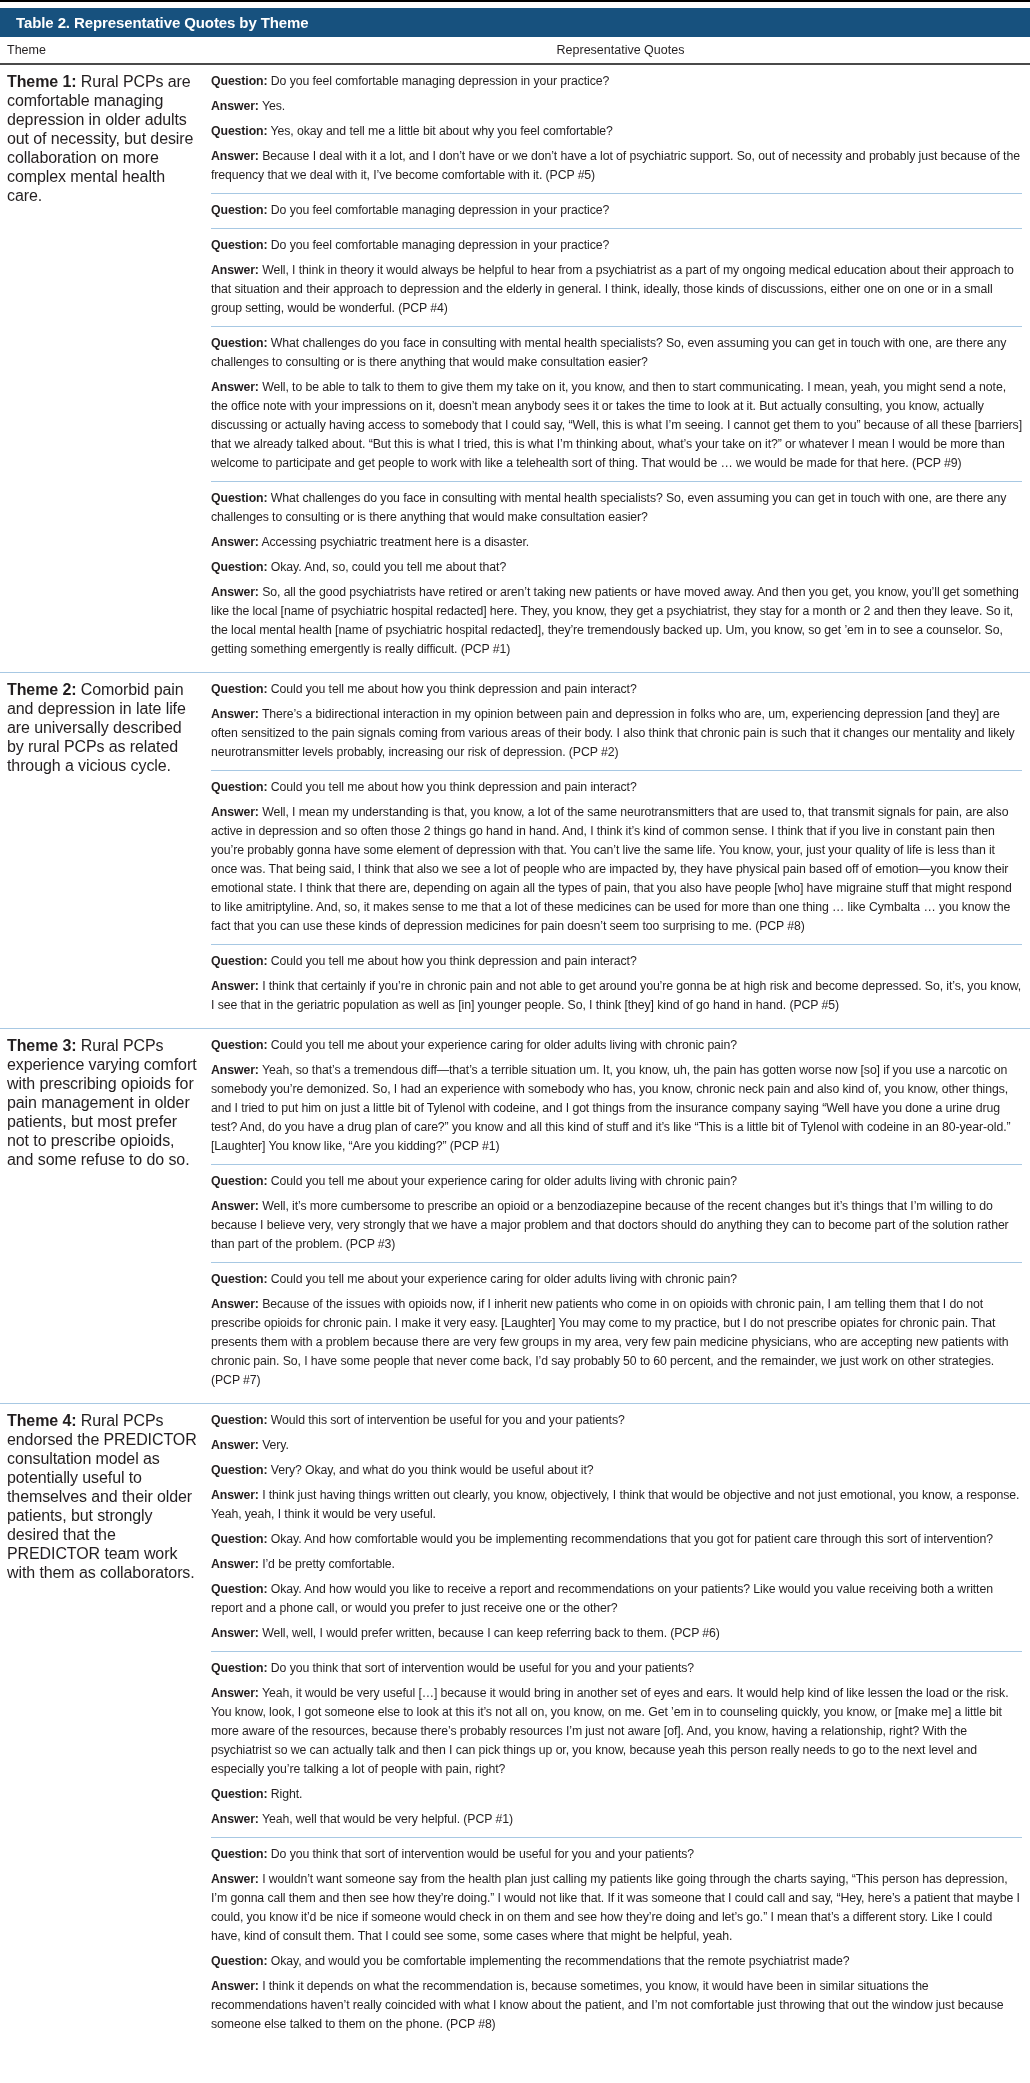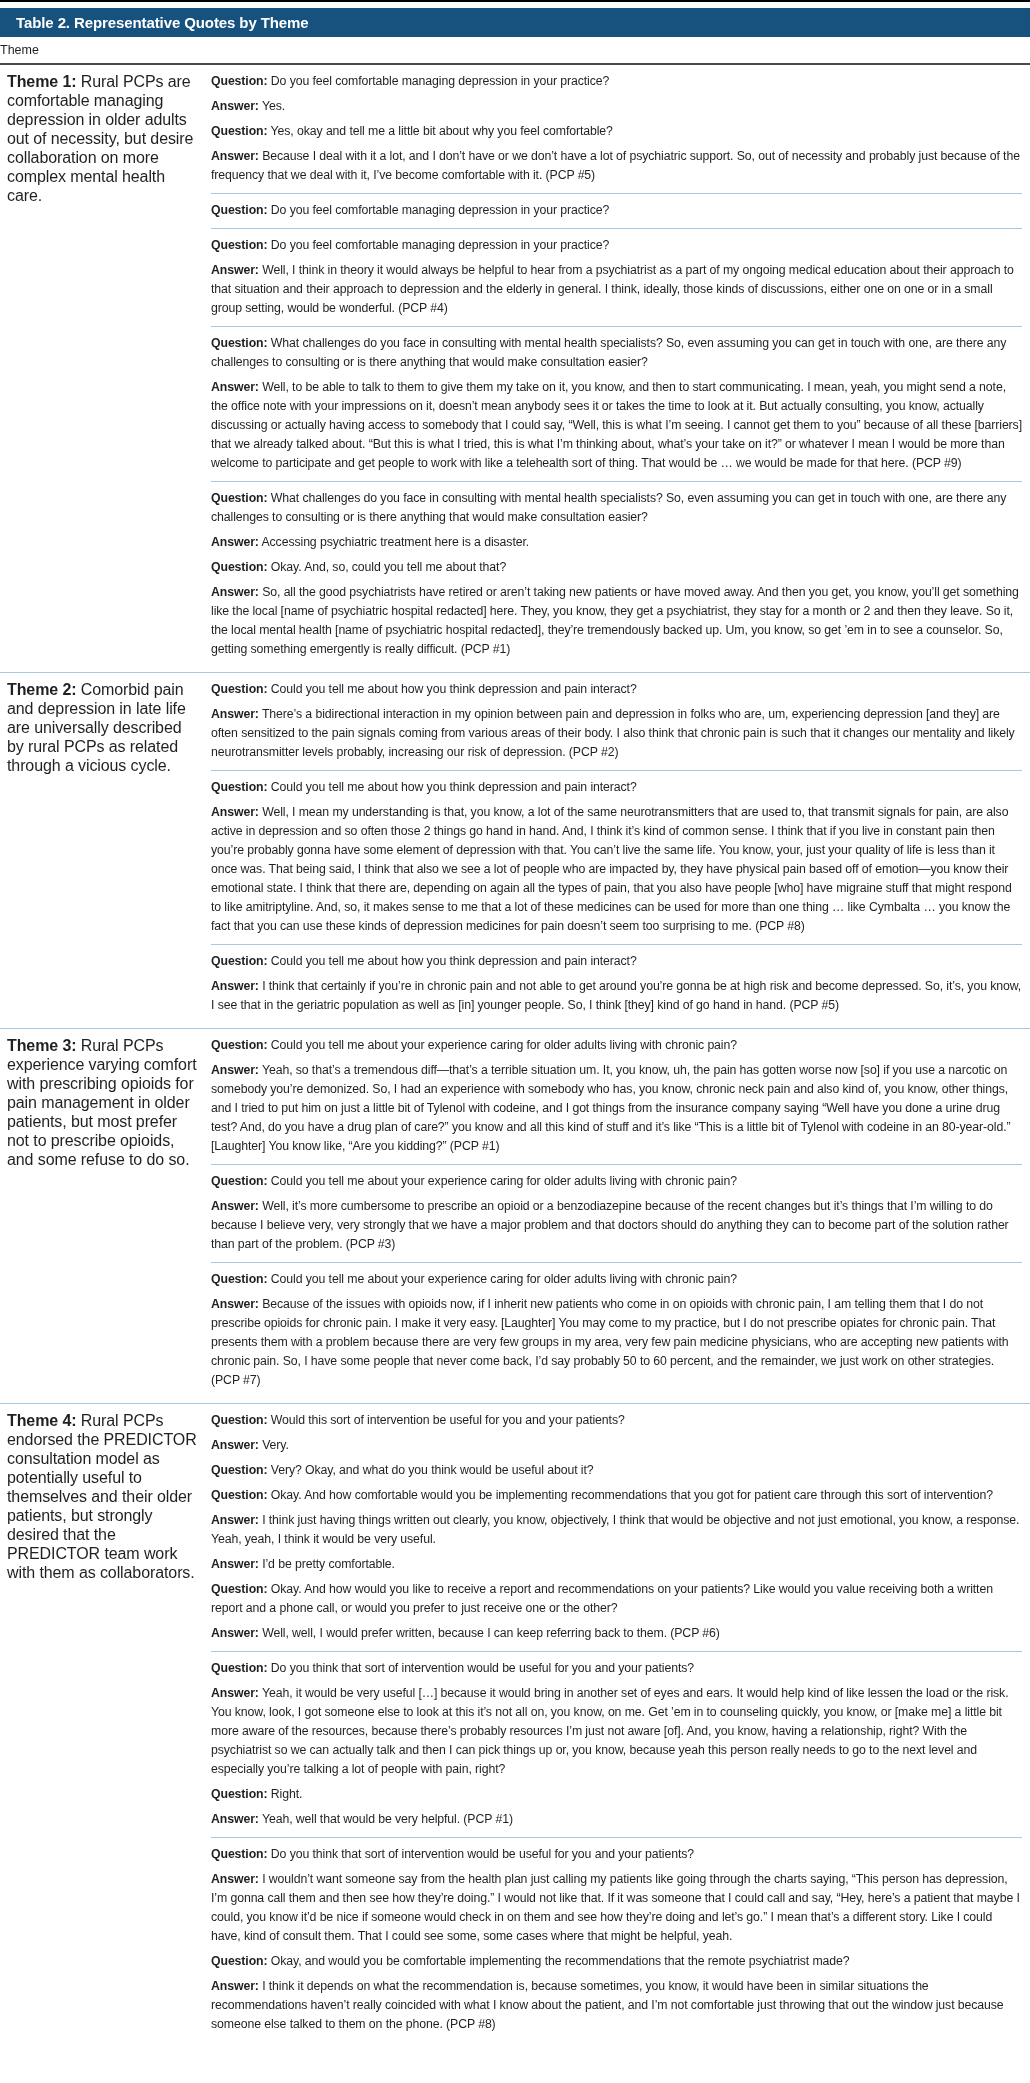--- a/index.html
+++ b/index.html
@@ -15,21 +15,21 @@
     background:#17517e;color:#fff;font-weight:bold;
     font-size:15px;line-height:15px;padding:7px 8px 7px 16px;
     letter-spacing:-0.1px;
   }
   .col-head{
     display:flex;align-items:flex-end;
     font-size:12.5px;line-height:15px;
     padding:6px 0 5px 0;
     border-bottom:2.5px solid #4a4a4a;
   }
-  .col-head .c1{width:211px;box-sizing:border-box;padding-left:0;}
+  .col-head .c1{width:211px;box-sizing:border-box;padding-left:7px;}
   .col-head .c2{flex:1;text-align:center;}
   .trow{display:flex;}
   .trow + .trow{border-top:1.5px solid #a7c8e3;}
   .tcol{
     width:211px;box-sizing:border-box;flex:none;
     padding:7px 12px 6px 7px;
     font-size:16px;line-height:19px;letter-spacing:-0.1px;
   }
   .tcol p{margin:0;}
   .qcol{flex:1;box-sizing:border-box;padding:0 8px 5px 0;}
@@ -41,20 +41,21 @@
 </head>
 <body>
 
 <div class="page">
   <div class="top-rule"></div>
   <div class="title-bar">
     <span>Table 2. Representative Quotes by Theme</span>
   </div>
   <div class="col-head">
     <div class="c1">Theme</div>
+    <div class="c2">Representative Quotes</div>
   </div>
   <div id="tbody">
       <div class="trow">
         <div class="tcol">
           <p><b>Theme 1:</b><span> Rural PCPs are comfortable managing depression in older adults out of necessity, but desire collaboration on more complex mental health care.</span></p>
         </div>
         <div class="qcol">
           <div class="group">
             <p class="qa"><b>Question:</b> <span>Do you feel comfortable managing depression in your practice?</span></p>
             <p class="qa"><b>Answer:</b> <span>Yes.</span></p>
@@ -120,22 +121,22 @@
       </div>
       <div class="trow">
         <div class="tcol">
           <p><b>Theme 4:</b><span> Rural PCPs endorsed the PREDICTOR consultation model as potentially useful to themselves and their older patients, but strongly desired that the PREDICTOR team work with them as collaborators.</span></p>
         </div>
         <div class="qcol">
           <div class="group">
             <p class="qa"><b>Question:</b> <span>Would this sort of intervention be useful for you and your patients?</span></p>
             <p class="qa"><b>Answer:</b> <span>Very.</span></p>
             <p class="qa"><b>Question:</b> <span>Very? Okay, and what do you think would be useful about it?</span></p>
+            <p class="qa"><b>Answer:</b> <span>I think just having things written out clearly, you know, objectively, I think that would be objective and not just emotional, you know, a response. Yeah, yeah, I think it would be very useful.</span></p>
             <p class="qa"><b>Question:</b> <span>Okay. And how comfortable would you be implementing recommendations that you got for patient care through this sort of intervention?</span></p>
-            <p class="qa"><b>Answer:</b> <span>I think just having things written out clearly, you know, objectively, I think that would be objective and not just emotional, you know, a response. Yeah, yeah, I think it would be very useful.</span></p>
             <p class="qa"><b>Answer:</b> <span>I’d be pretty comfortable.</span></p>
             <p class="qa"><b>Question:</b> <span>Okay. And how would you like to receive a report and recommendations on your patients? Like would you value receiving both a written report and a phone call, or would you prefer to just receive one or the other?</span></p>
             <p class="qa"><b>Answer:</b> <span>Well, well, I would prefer written, because I can keep referring back to them. (PCP #6)</span></p>
           </div>
           <div class="group">
             <p class="qa"><b>Question:</b> <span>Do you think that sort of intervention would be useful for you and your patients?</span></p>
             <p class="qa"><b>Answer:</b> <span>Yeah, it would be very useful […] because it would bring in another set of eyes and ears. It would help kind of like lessen the load or the risk. You know, look, I got someone else to look at this it’s not all on, you know, on me. Get ’em in to counseling quickly, you know, or [make me] a little bit more aware of the resources, because there’s probably resources I’m just not aware [of]. And, you know, having a relationship, right? With the psychiatrist so we can actually talk and then I can pick things up or, you know, because yeah this person really needs to go to the next level and especially you’re talking a lot of people with pain, right?</span></p>
             <p class="qa"><b>Question:</b> <span>Right.</span></p>
             <p class="qa"><b>Answer:</b> <span>Yeah, well that would be very helpful. (PCP #1)</span></p>
           </div>

